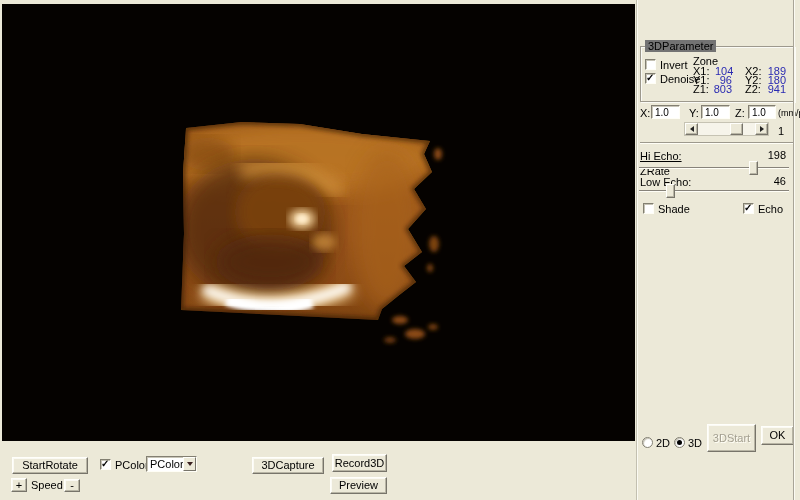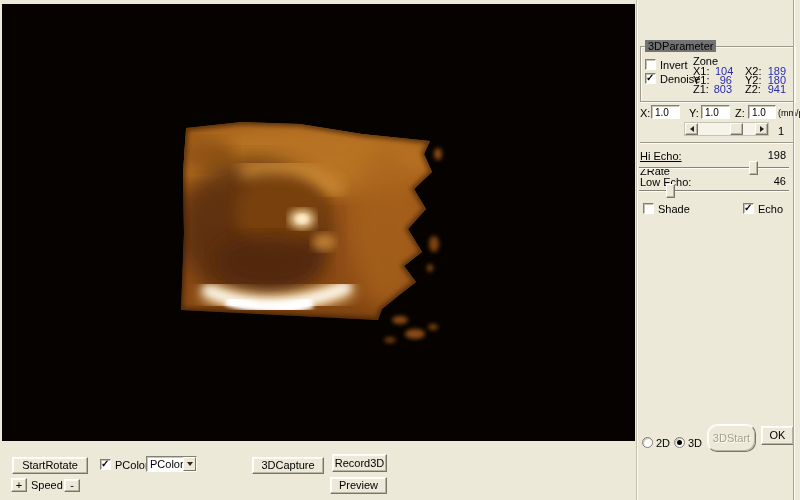--- a/index.html
+++ b/index.html
@@ -21,21 +21,21 @@
     border-color:#fffffb #77746a #77746a #fffffb;
     box-shadow: inset -1px -1px 0 #b8b5a5, inset 1px 1px 0 #fbfaf4;
     font-family:"Liberation Sans", sans-serif;
     font-size:11px;
     color:#000;
     text-align:center;
     line-height:1;
     display:flex; align-items:center; justify-content:center;
     cursor:default;
   }
-  .btn.disabled { color:#a39f90; text-shadow:1px 1px 0 #fffef6;border-radius:10px; }
+  .btn.disabled { color:#a39f90; text-shadow:1px 1px 0 #fffef6; }
 
   .field {
     position:absolute;
     background:#fff;
     border:1px solid;
     border-color:#837f72 #fffef6 #fffef6 #837f72;
     box-shadow: inset 1px 1px 0 #c9c6b8;
     font-size:10px;
     line-height:11px;
     padding:1px 0 0 3px;

